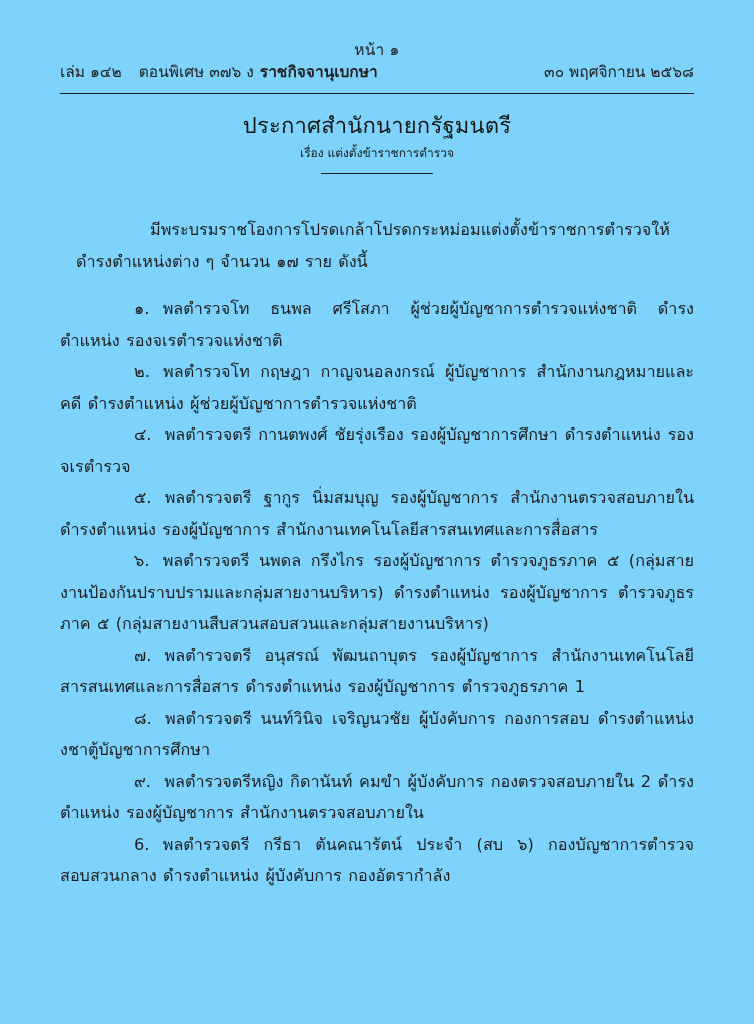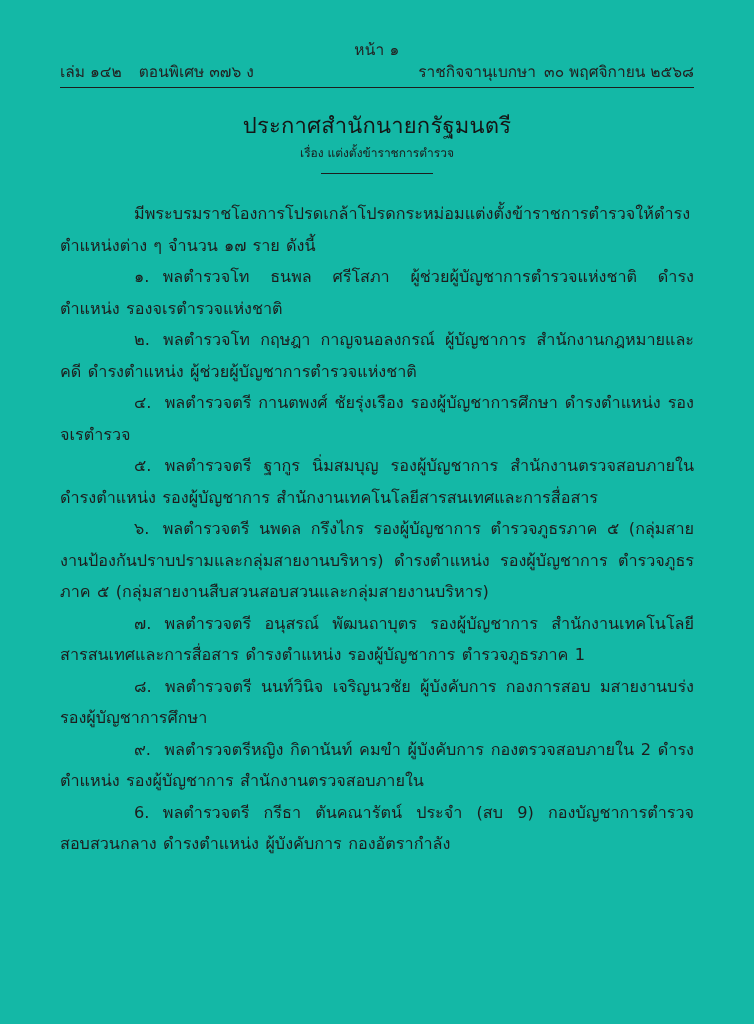--- a/index.html
+++ b/index.html
@@ -12,21 +12,21 @@
     width: 754px;
     height: 1024px;
     position: relative;
     font-family: "DejaVu Sans", "Liberation Sans", sans-serif;
     color: #1b1b1b;
     overflow: hidden;
   }
   .page {
     position: absolute;
     inset: 0;
-    background: #14b8a6;
+    background: #7dd3fc;
     padding: 0;
   }
 
   
   .masthead {
     position: absolute;
     top: 40px;
     left: 60px;
     width: 634px;
   }
@@ -37,29 +37,29 @@
     letter-spacing: .2px;
     color: #222;
   }
   .masthead-row {
     display: flex;
     align-items: baseline;
     justify-content: space-between;
     font-size: 15.5px;
     line-height: 1.5;
     color: #222;
-    padding-bottom: 2px;
+    padding-bottom: 8px;
   }
   .masthead-left,
   .masthead-center,
   .masthead-right {
     white-space: nowrap;
   }
   .masthead-left { flex: 0 0 auto; }
-  .masthead-center { flex: 1 1 auto; text-align: right; padding-left: 6px; }
+  .masthead-center { flex: 1 1 auto; text-align: left; padding-left: 6px; font-weight: bold; }
   .masthead-right { flex: 0 0 auto; margin-left: 8px; }
   .masthead-rule {
     border-bottom: 1.6px solid #1d1d1d;
     width: 100%;
     margin-top: 1px;
   }
   .sp { display: inline-block; width: .55em; }
 
   
   .title-block {
@@ -92,21 +92,21 @@
   .body-text {
     position: absolute;
     top: 198px;
     left: 60px;
     width: 634px;
     font-size: 16.2px;
     line-height: 31.5px;
     color: #1d1d1d;
   }
   .para {
-    margin: 0;
+    margin: 16px;
     text-align: justify;
     text-justify: inter-word;
     word-spacing: .06em;
   }
   .para.intro { text-indent: 74px; }
   .entry {
     margin: 0;
     text-align: justify;
     text-justify: inter-word;
     text-indent: 74px;
@@ -162,25 +162,25 @@
 
     <p class="entry">
       <span class="num">๖.</span><span class="gap"></span><span>พลตำรวจตรี นพดล  กรึงไกร  รองผู้บัญชาการ  ตำรวจภูธรภาค  ๕  (กลุ่มสายงานป้องกันปราบปรามและกลุ่มสายงานบริหาร) ดำรงตำแหน่ง  รองผู้บัญชาการ  ตำรวจภูธรภาค  ๕  (กลุ่มสายงานสืบสวนสอบสวนและกลุ่มสายงานบริหาร)</span>
     </p>
 
     <p class="entry">
       <span class="num">๗.</span><span class="gap"></span><span>พลตำรวจตรี อนุสรณ์  พัฒนถาบุตร  รองผู้บัญชาการ  สำนักงานเทคโนโลยีสารสนเทศและการสื่อสาร  ดำรงตำแหน่ง  รองผู้บัญชาการ  ตำรวจภูธรภาค  1</span>
     </p>
 
     <p class="entry">
-      <span class="num">๘.</span><span class="gap"></span><span>พลตำรวจตรี นนท์วินิจ  เจริญนวชัย  ผู้บังคับการ  กองการสอบ  มสายงานบร่ง รองผู้บัญชาการศึกษา</span>
+      <span class="num">๘.</span><span class="gap"></span><span>พลตำรวจตรี นนท์วินิจ  เจริญนวชัย  ผู้บังคับการ  กองการสอบ  ดำรงตำแหน่ง งชาตู้บัญชาการศึกษา</span>
     </p>
 
     <p class="entry">
       <span class="num">๙.</span><span class="gap"></span><span>พลตำรวจตรีหญิง กิดานันท์  คมขำ  ผู้บังคับการ  กองตรวจสอบภายใน  2  ดำรงตำแหน่ง รองผู้บัญชาการ  สำนักงานตรวจสอบภายใน</span>
     </p>
 
     <p class="entry">
-      <span class="num">6.</span><span class="gap"></span><span>พลตำรวจตรี กรีธา  ตันคณารัตน์  ประจำ  (สบ  9)  กองบัญชาการตำรวจสอบสวนกลาง ดำรงตำแหน่ง  ผู้บังคับการ  กองอัตรากำลัง</span>
+      <span class="num">6.</span><span class="gap"></span><span>พลตำรวจตรี กรีธา  ตันคณารัตน์  ประจำ  (สบ  ๖)  กองบัญชาการตำรวจสอบสวนกลาง ดำรงตำแหน่ง  ผู้บังคับการ  กองอัตรากำลัง</span>
     </p>
   </div>
 
 </div>
 
 </body></html>

